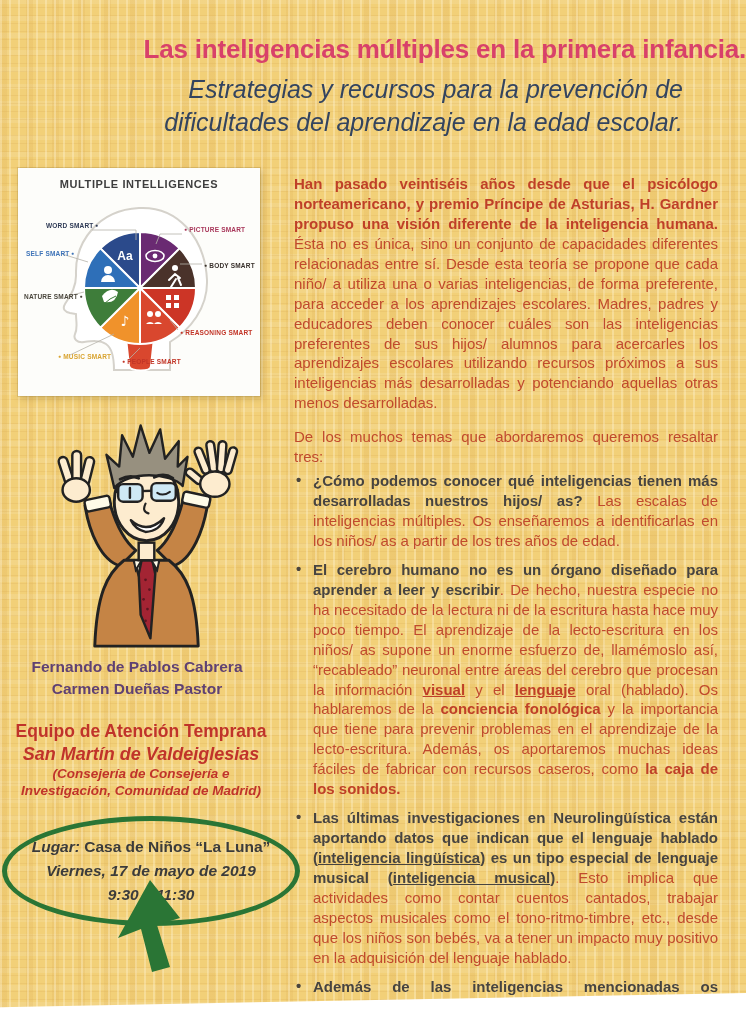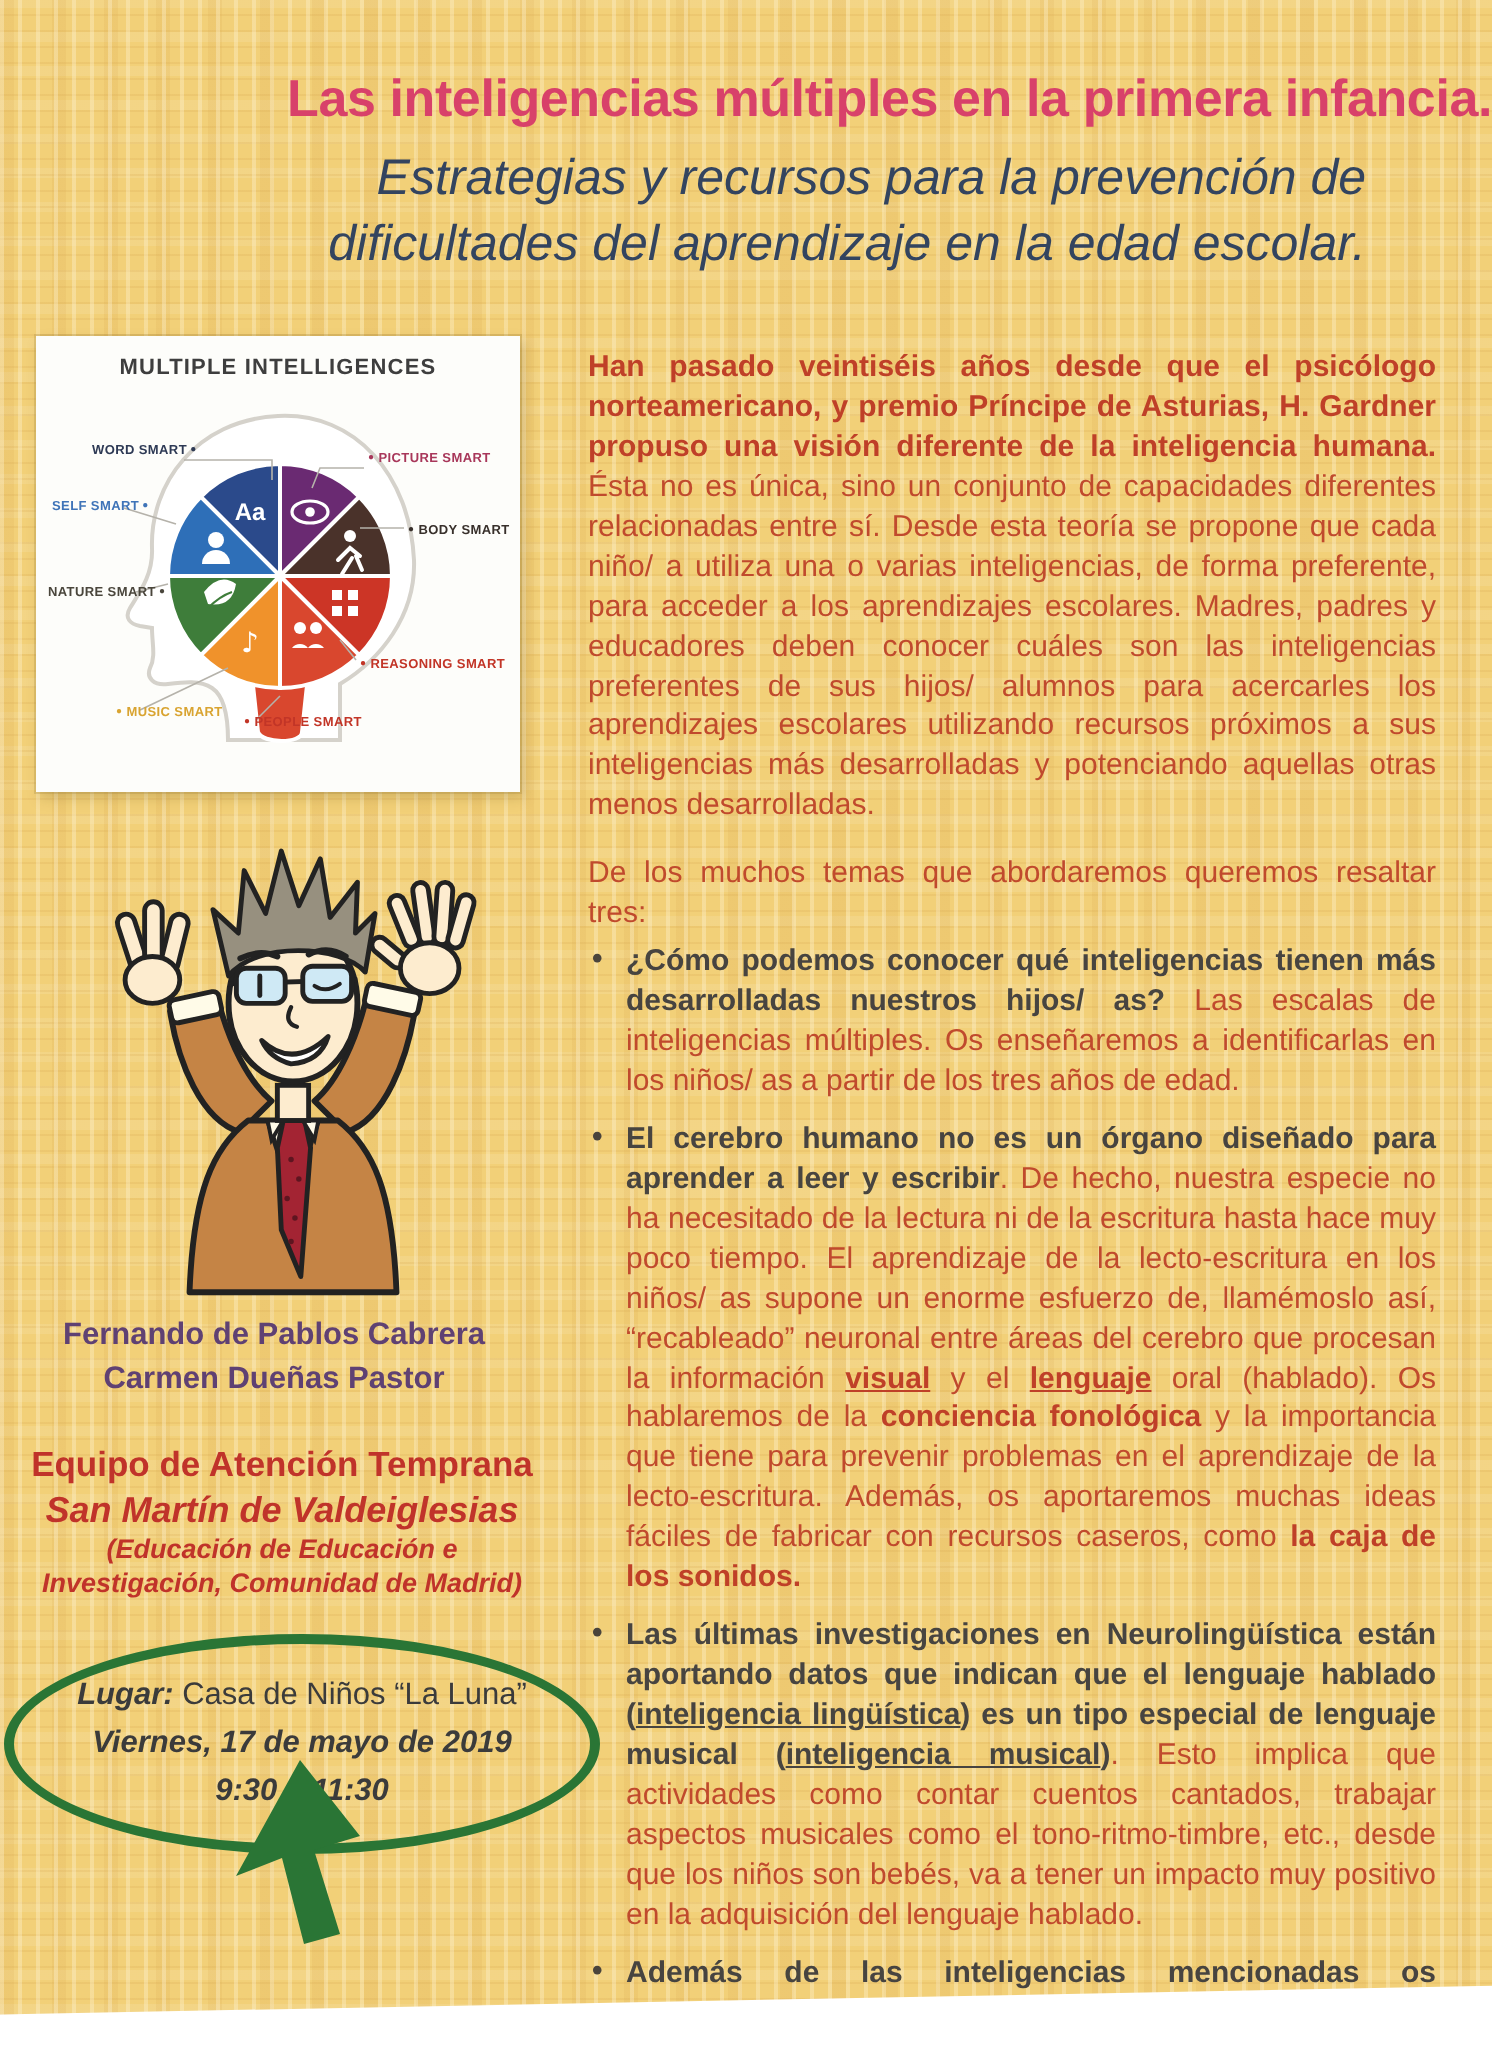--- a/index.html
+++ b/index.html
@@ -64,21 +64,21 @@
   ul.bullets{list-style:none;margin:4px 0 0;padding:0;}
   ul.bullets li{position:relative;padding-left:19px;margin-bottom:9px;}
   ul.bullets li::before{content:"•";position:absolute;left:2px;top:-1px;color:#4a443c;font-weight:700;}
   
   .seg-r{color:#c04a2d;}
   .seg-rb{color:#bf4028;font-weight:700;}
   .seg-rbu{color:#bf4028;font-weight:700;text-decoration:underline;}
   .seg-db{color:#474440;font-weight:700;}
   .seg-dbu{color:#474440;font-weight:700;text-decoration:underline;}
   .seg-vi{color:#3b3b3b;font-weight:700;font-style:italic;}
-  .seg-vb{color:#3b3b3b;font-weight:400;}
+  .seg-vb{color:#3b3b3b;font-weight:700;}
   
   .scan-edge{position:absolute;left:-12px;top:1000px;width:780px;height:70px;background:#fff;
     transform:rotate(-1.1deg);}
 </style>
 </head>
 <body>
 
 <div class="hdr">
   <h1 class="title">Las inteligencias múltiples en la primera infancia.</h1>
   <div class="subtitle">Estrategias y recursos para la prevención de dificultades del aprendizaje en la edad escolar.</div>
@@ -231,21 +231,21 @@
     </div>
 
     <div class="names">
       <div>Fernando de Pablos Cabrera</div>
       <div>Carmen Dueñas Pastor</div>
     </div>
 
     <div class="team">
       <div class="team-l1">Equipo de Atención Temprana</div>
       <div class="team-l2">San Martín de Valdeiglesias</div>
-      <div class="team-l3">(Educación de Educación e</div>
+      <div class="team-l3">(Consejería de Consejería e</div>
       <div class="team-l4">Investigación, Comunidad de Madrid)</div>
     </div>
 
     <div class="venue">
       <div class="vline"><span class="seg-vi">Lugar: </span><span class="seg-vb">Casa de Niños “La Luna”</span></div>
       <div class="vline"><span class="seg-vi">Viernes, 17 de mayo de 2019</span></div>
       <div class="vline"><span class="seg-vi">9:30 a 11:30</span></div>
     </div>
   </div>
 

